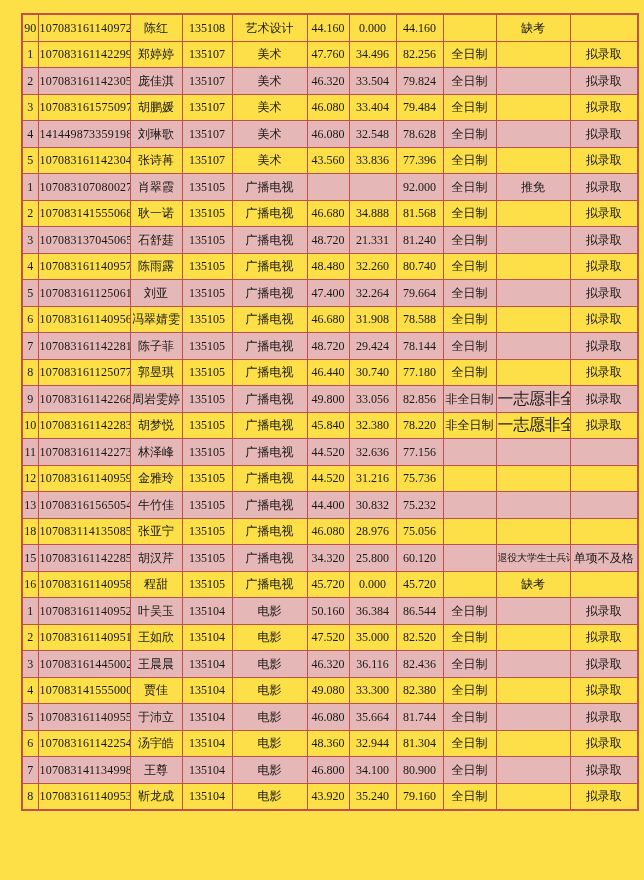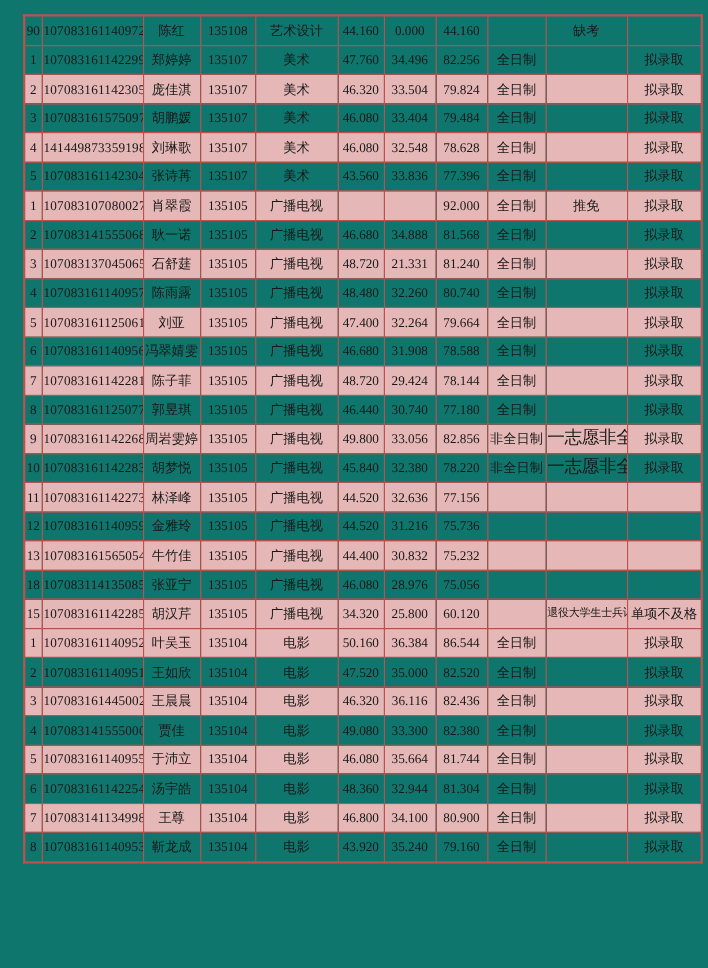--- a/index.html
+++ b/index.html
@@ -1,21 +1,21 @@
 <!DOCTYPE html>
 <html><head>
 <meta charset="utf-8">
 <style>
   html,body{margin:0;padding:0;}
   body{
     width:644px;height:880px;background:#ffffff;position:relative;
     font-family:"Liberation Serif","DejaVu Serif",serif;
     -webkit-font-smoothing:antialiased;
   }
-  .page{position:absolute;inset:0;background:#0f766e;font-family:Liberation Serif, serif;}
+  .page{position:absolute;inset:0;background:#fde047;font-family:Liberation Serif, serif;}
   .table-wrap{position:absolute;left:21px;top:13px;}
   table.adm{
     border-collapse:collapse;table-layout:fixed;width:616px;
     border:2px solid #c0504d;
   }
   table.adm td{
     border:1px solid #c0504d;
     height:25.5px;
     text-align:center;vertical-align:middle;
     font-size:12px;color:#181818;
@@ -315,20 +315,33 @@
     <td class="c-name">胡汉芹</td>
     <td class="c-code">135105</td>
     <td class="c-major">广播电视</td>
     <td class="c-score1">34.320</td>
     <td class="c-score2">25.800</td>
     <td class="c-total">60.120</td>
     <td class="c-mode"></td>
     <td class="c-note small">退役大学生士兵计划</td>
     <td class="c-result">单项不及格</td>
   </tr>
+          <tr>
+    <td class="c-seq">16</td>
+    <td class="c-id">107083161140958</td>
+    <td class="c-name">程甜</td>
+    <td class="c-code">135105</td>
+    <td class="c-major">广播电视</td>
+    <td class="c-score1">45.720</td>
+    <td class="c-score2">0.000</td>
+    <td class="c-total">45.720</td>
+    <td class="c-mode"></td>
+    <td class="c-note">缺考</td>
+    <td class="c-result"></td>
+  </tr>
           <tr class="band">
     <td class="c-seq">1</td>
     <td class="c-id">107083161140952</td>
     <td class="c-name">叶吴玉</td>
     <td class="c-code">135104</td>
     <td class="c-major">电影</td>
     <td class="c-score1">50.160</td>
     <td class="c-score2">36.384</td>
     <td class="c-total">86.544</td>
     <td class="c-mode">全日制</td>

